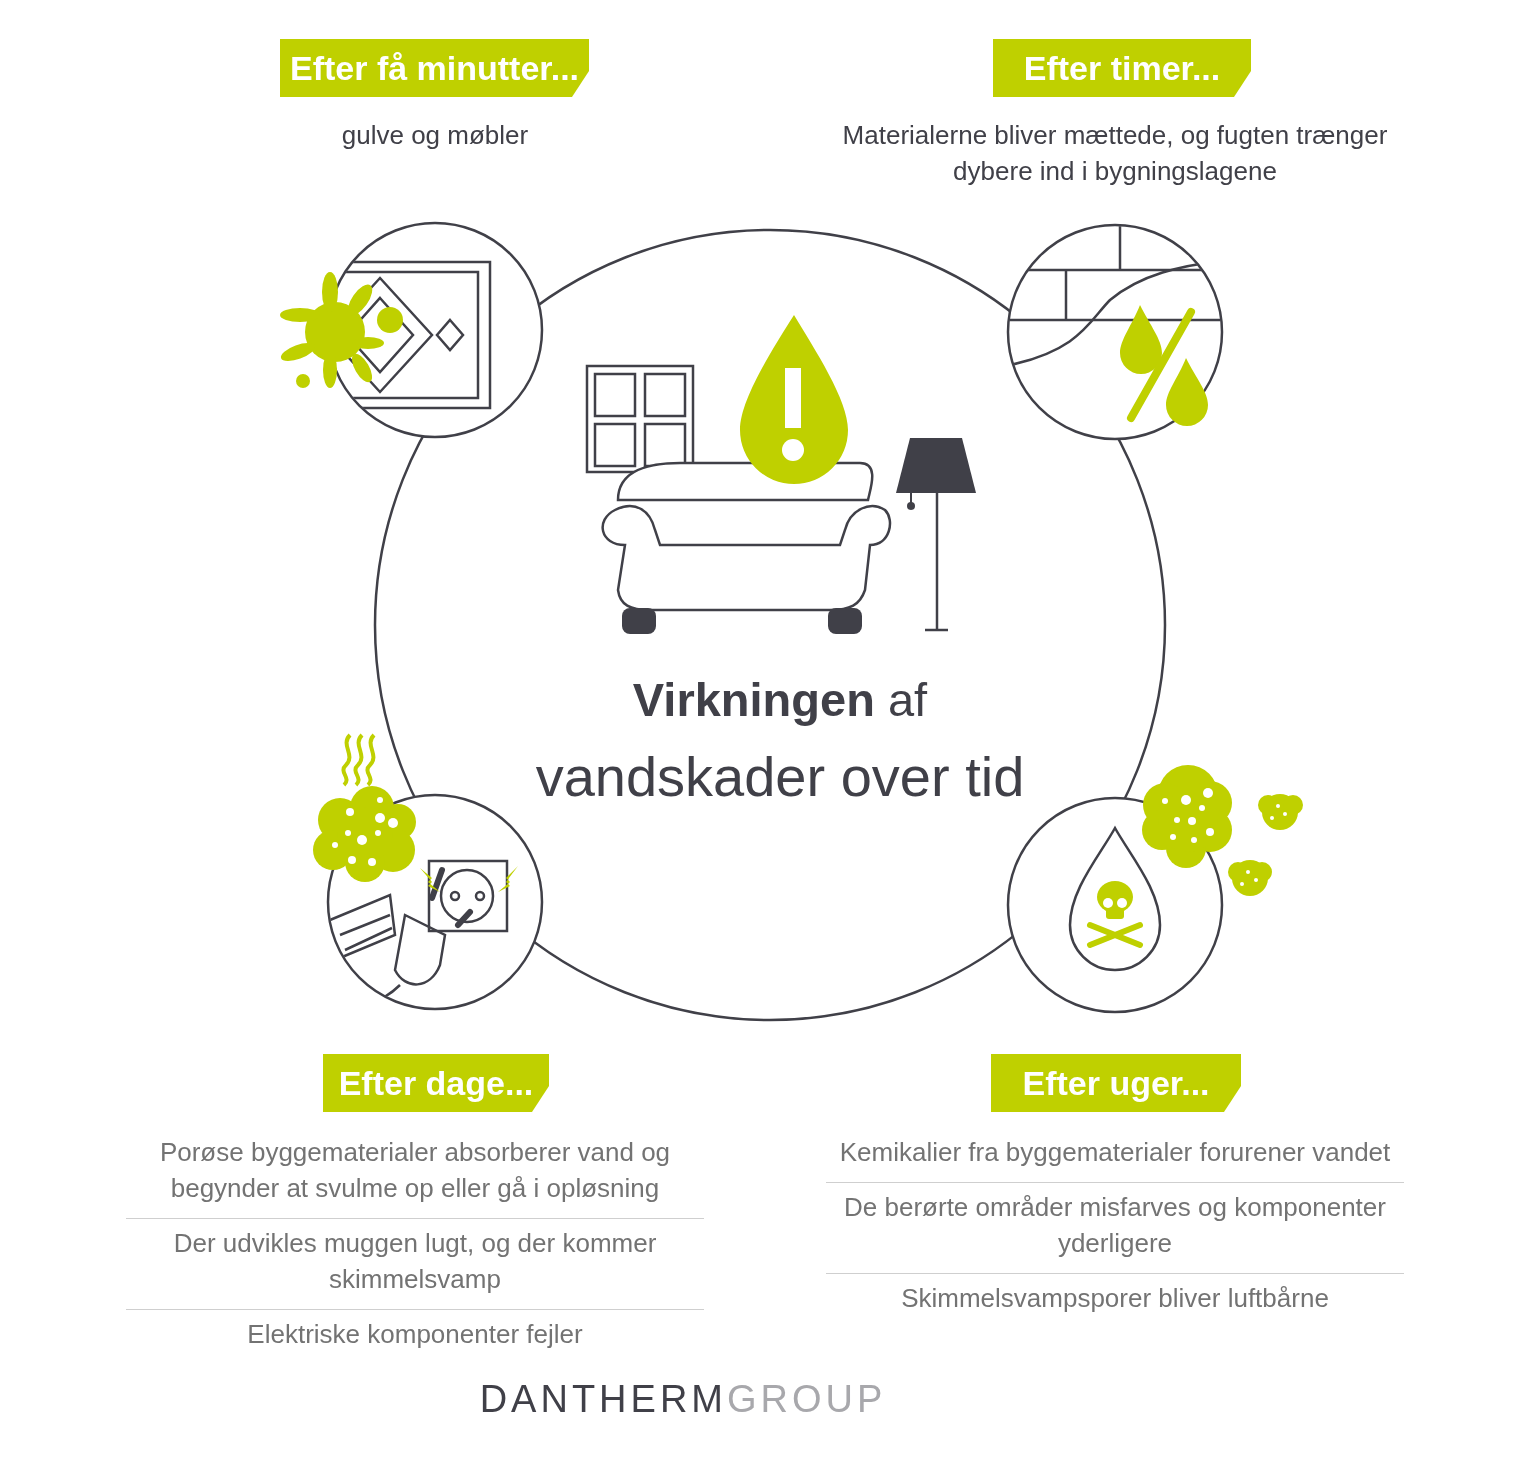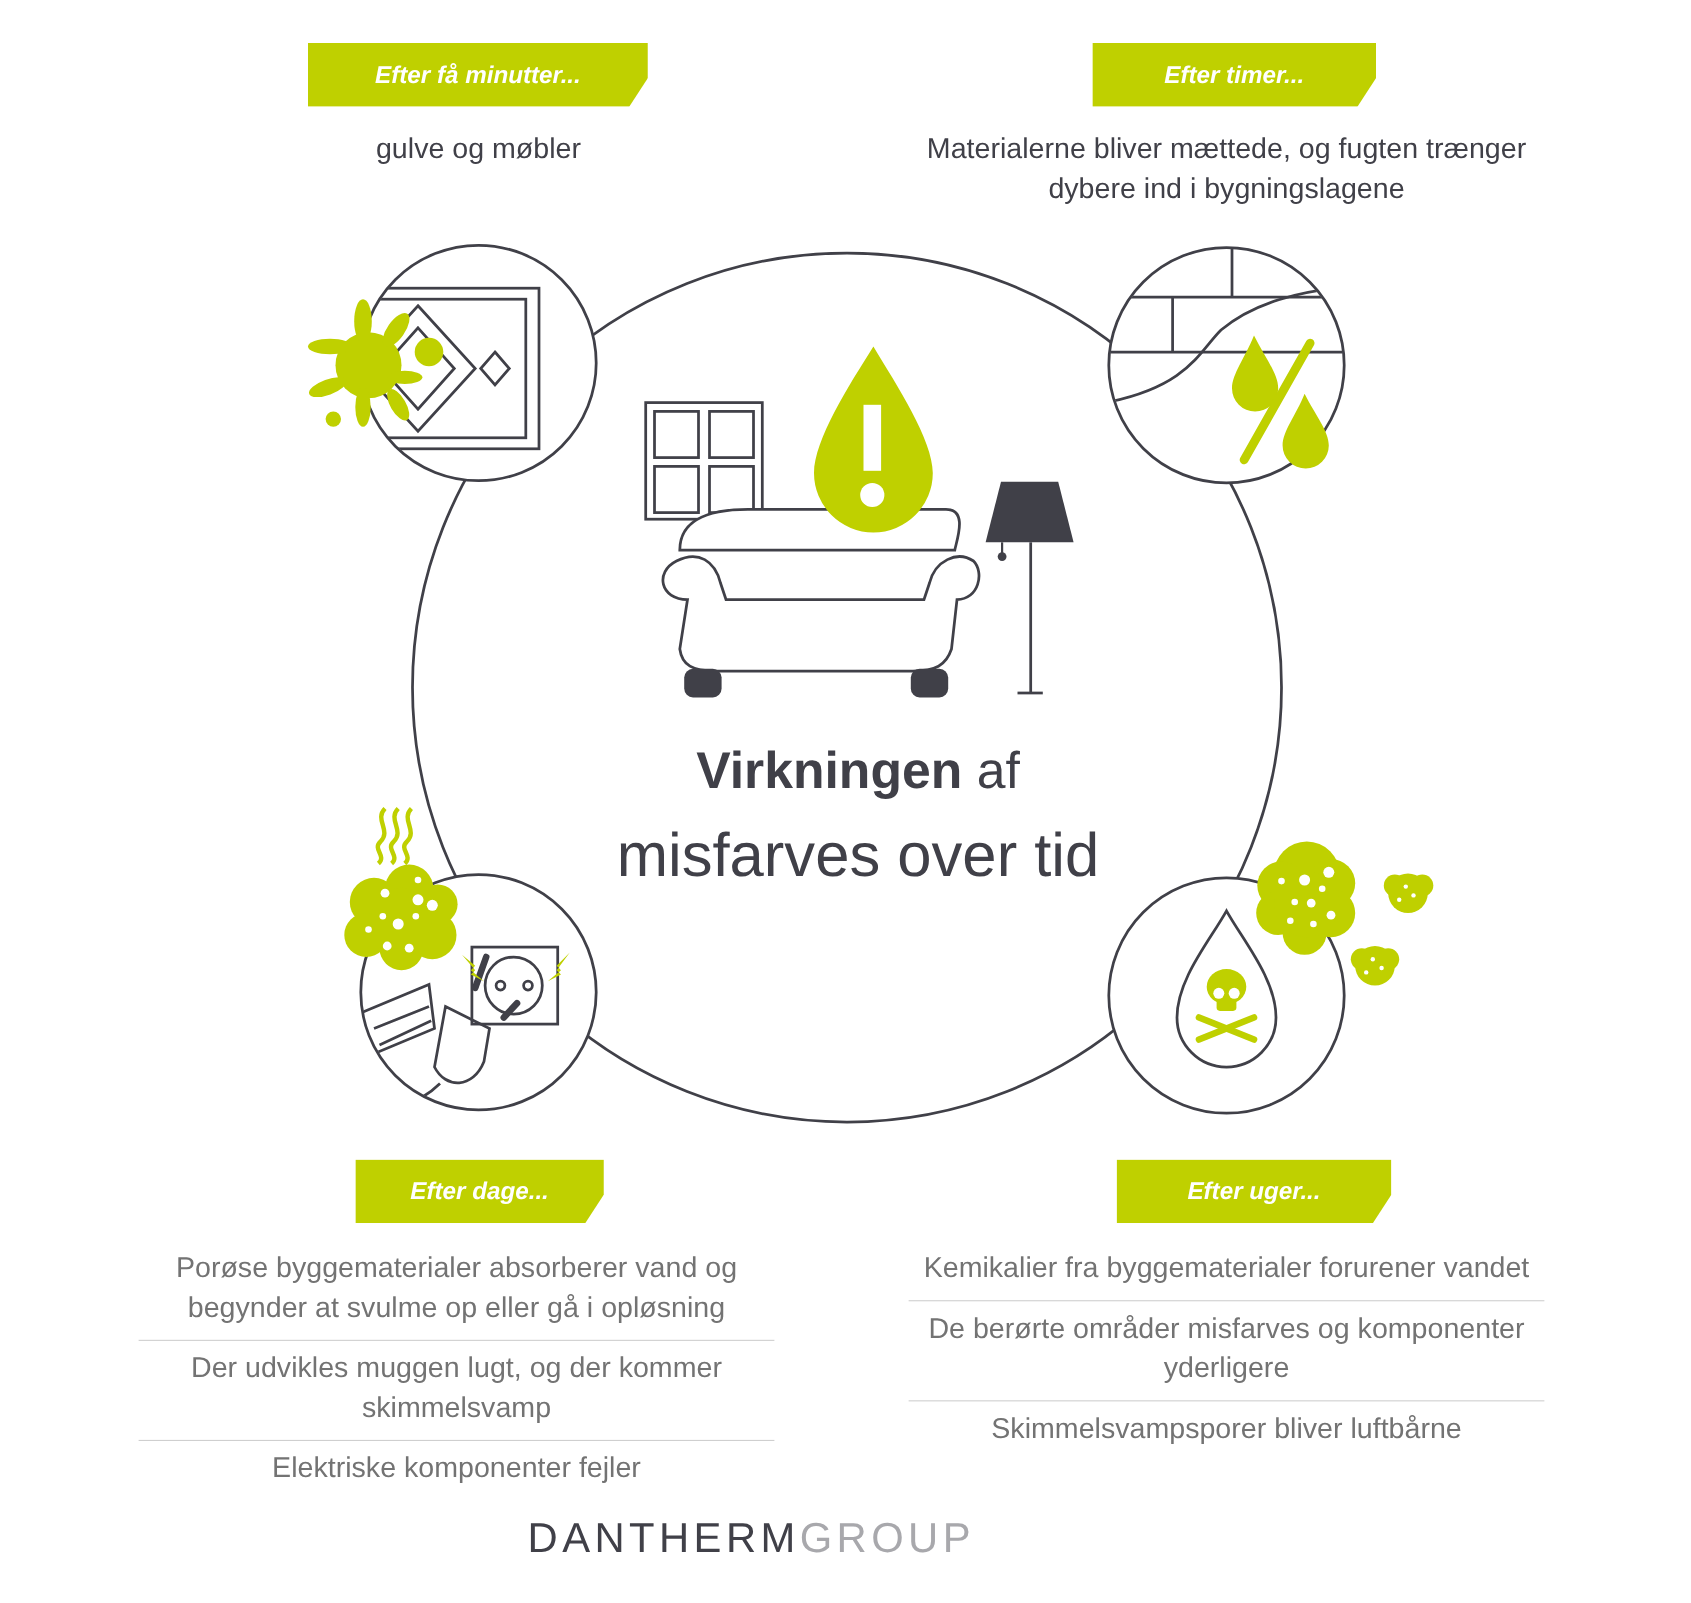--- a/index.html
+++ b/index.html
@@ -1,20 +1,20 @@
 <!DOCTYPE html>
 <html><head>
 <meta charset="utf-8">
 <style>
   html, body { margin:0; padding:0; background:#ffffff; }
   body { width:1537px; height:1457px; position:relative; overflow:hidden;
          font-family:"Liberation Sans", "DejaVu Sans", sans-serif; color:#404048; }
   .badge { position:absolute; height:58px; background:#bfd000; color:#ffffff;
-           font-weight:bold; font-size:22px; line-height:58px; text-align:center;
-           clip-path:polygon(0 0,100% 0,100% 55%,calc(100% - 17px) 100%,0 100%);font-style:italic; }
+           font-weight:bold; font-size:34px; line-height:58px; text-align:center;
+           clip-path:polygon(0 0,100% 0,100% 55%,calc(100% - 17px) 100%,0 100%); }
   .desc { position:absolute; font-size:26px; line-height:36px; text-align:center; color:#404048; }
   .list { position:absolute; width:578px; }
   .list .item { font-size:26px; line-height:36px; text-align:center; color:#737373; padding:6px 0 12px; }
   .list .sep { height:1px; background:#cfcfcf; }
   .title { position:absolute; left:480px; width:600px; text-align:center; color:#404048; }
   .title .l1 { position:absolute; top:668px; left:0; width:600px; font-size:47px; line-height:64px; }
   .title .l1 b { font-weight:bold; }
   .title .l1 span.light { font-weight:normal; }
   .title .l2 { position:absolute; top:745px; left:0; width:600px; font-size:56px; line-height:64px; font-weight:normal; }
   .logo { position:absolute; top:1378px; left:0; width:1366px; text-align:center; font-size:38px; letter-spacing:4px; }
@@ -208,33 +208,33 @@
 </div>
 
 <div class="badge" style="left:993px;top:39px;width:258px;">Efter timer...</div>
 <div class="desc" style="left:800px;top:117px;width:630px;">
   <div>Materialerne bliver mættede, og fugten trænger</div>
   <div>dybere ind i bygningslagene</div>
 </div>
 
 <div class="title">
   <div class="l1"><b>Virkningen</b><span class="light"> af</span></div>
-  <div class="l2">misfarves over tid</div>
+  <div class="l2">vandskader over tid</div>
 </div>
 
 <div class="badge" style="left:323px;top:1054px;width:226px;">Efter dage...</div>
 <div class="list" style="left:126px;top:1128px;">
   <div class="item">Porøse byggematerialer absorberer vand og begynder at svulme op eller gå i opløsning</div>
   <div class="sep"></div>
   <div class="item">Der udvikles muggen lugt, og der kommer skimmelsvamp</div>
   <div class="sep"></div>
   <div class="item">Elektriske komponenter fejler</div>
 </div>
 
-<div class="badge" style="left:991px;top:1054px;width:250px;margin-left:24px;">Efter uger...</div>
+<div class="badge" style="left:991px;top:1054px;width:250px;">Efter uger...</div>
 <div class="list" style="left:826px;top:1128px;">
   <div class="item">Kemikalier fra byggematerialer forurener vandet</div>
   <div class="sep"></div>
   <div class="item">De berørte områder misfarves og komponenter yderligere</div>
   <div class="sep"></div>
   <div class="item">Skimmelsvampsporer bliver luftbårne</div>
 </div>
 
 <div class="logo">
   <span class="a">DANTHERM</span><span class="b">GROUP</span>

